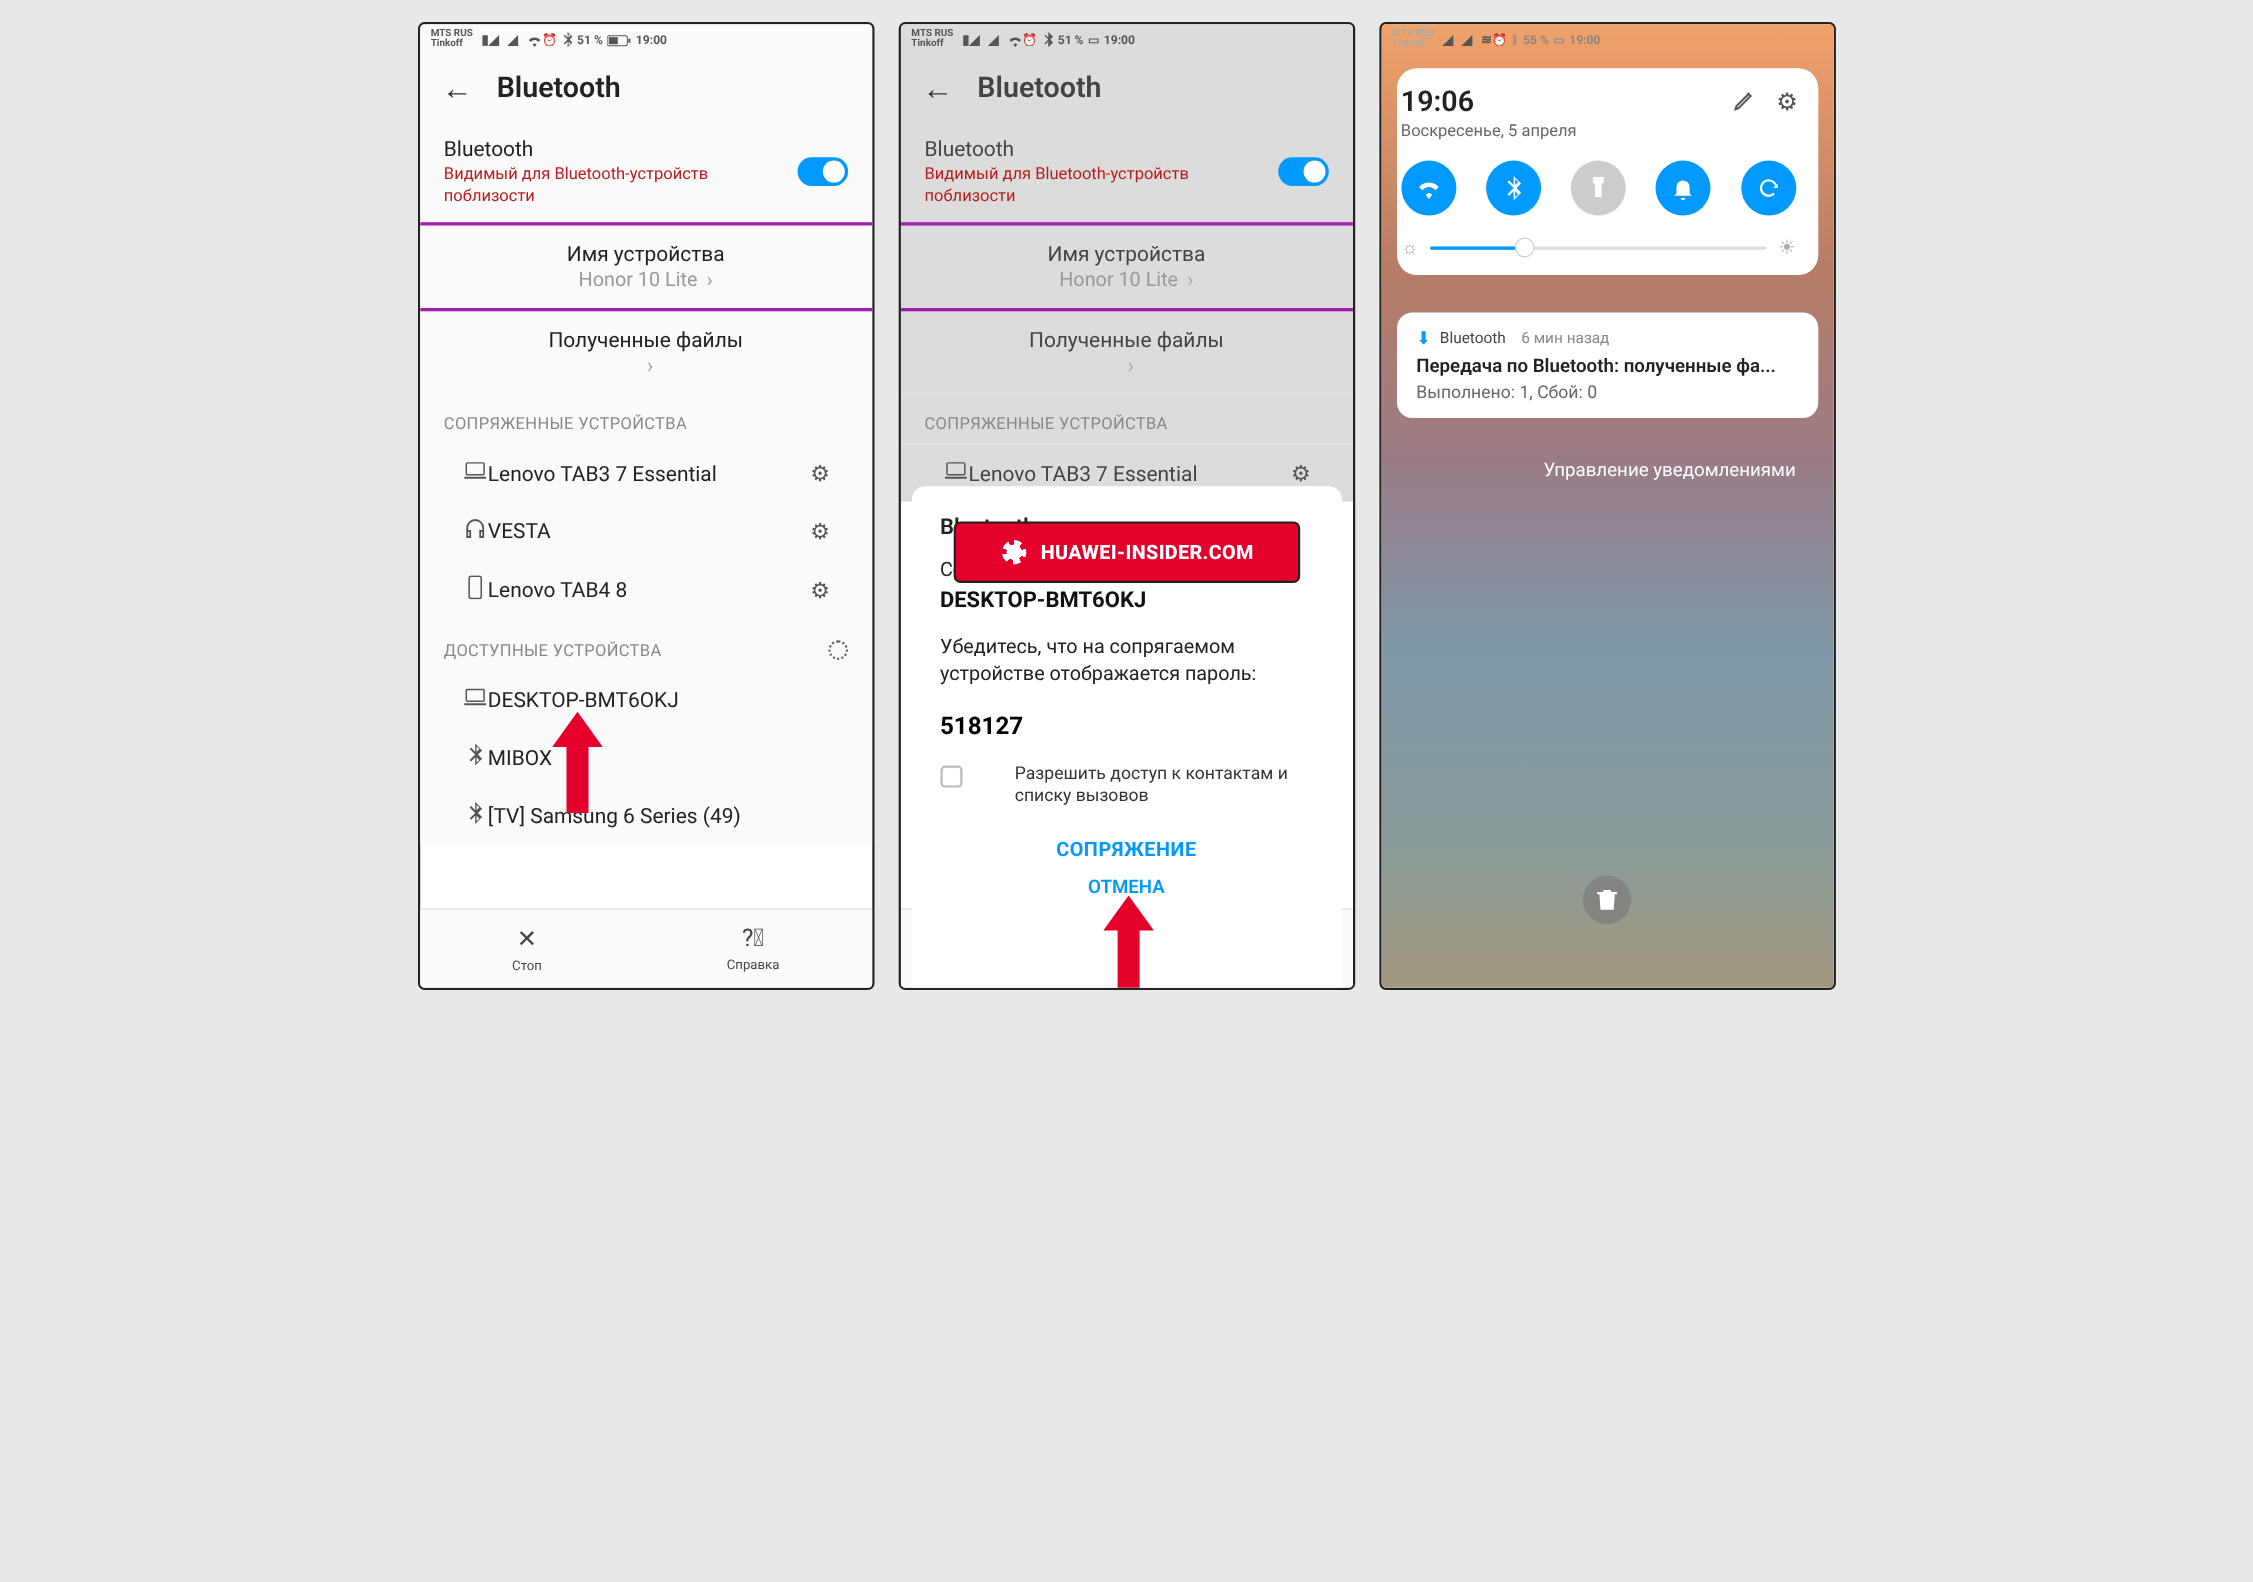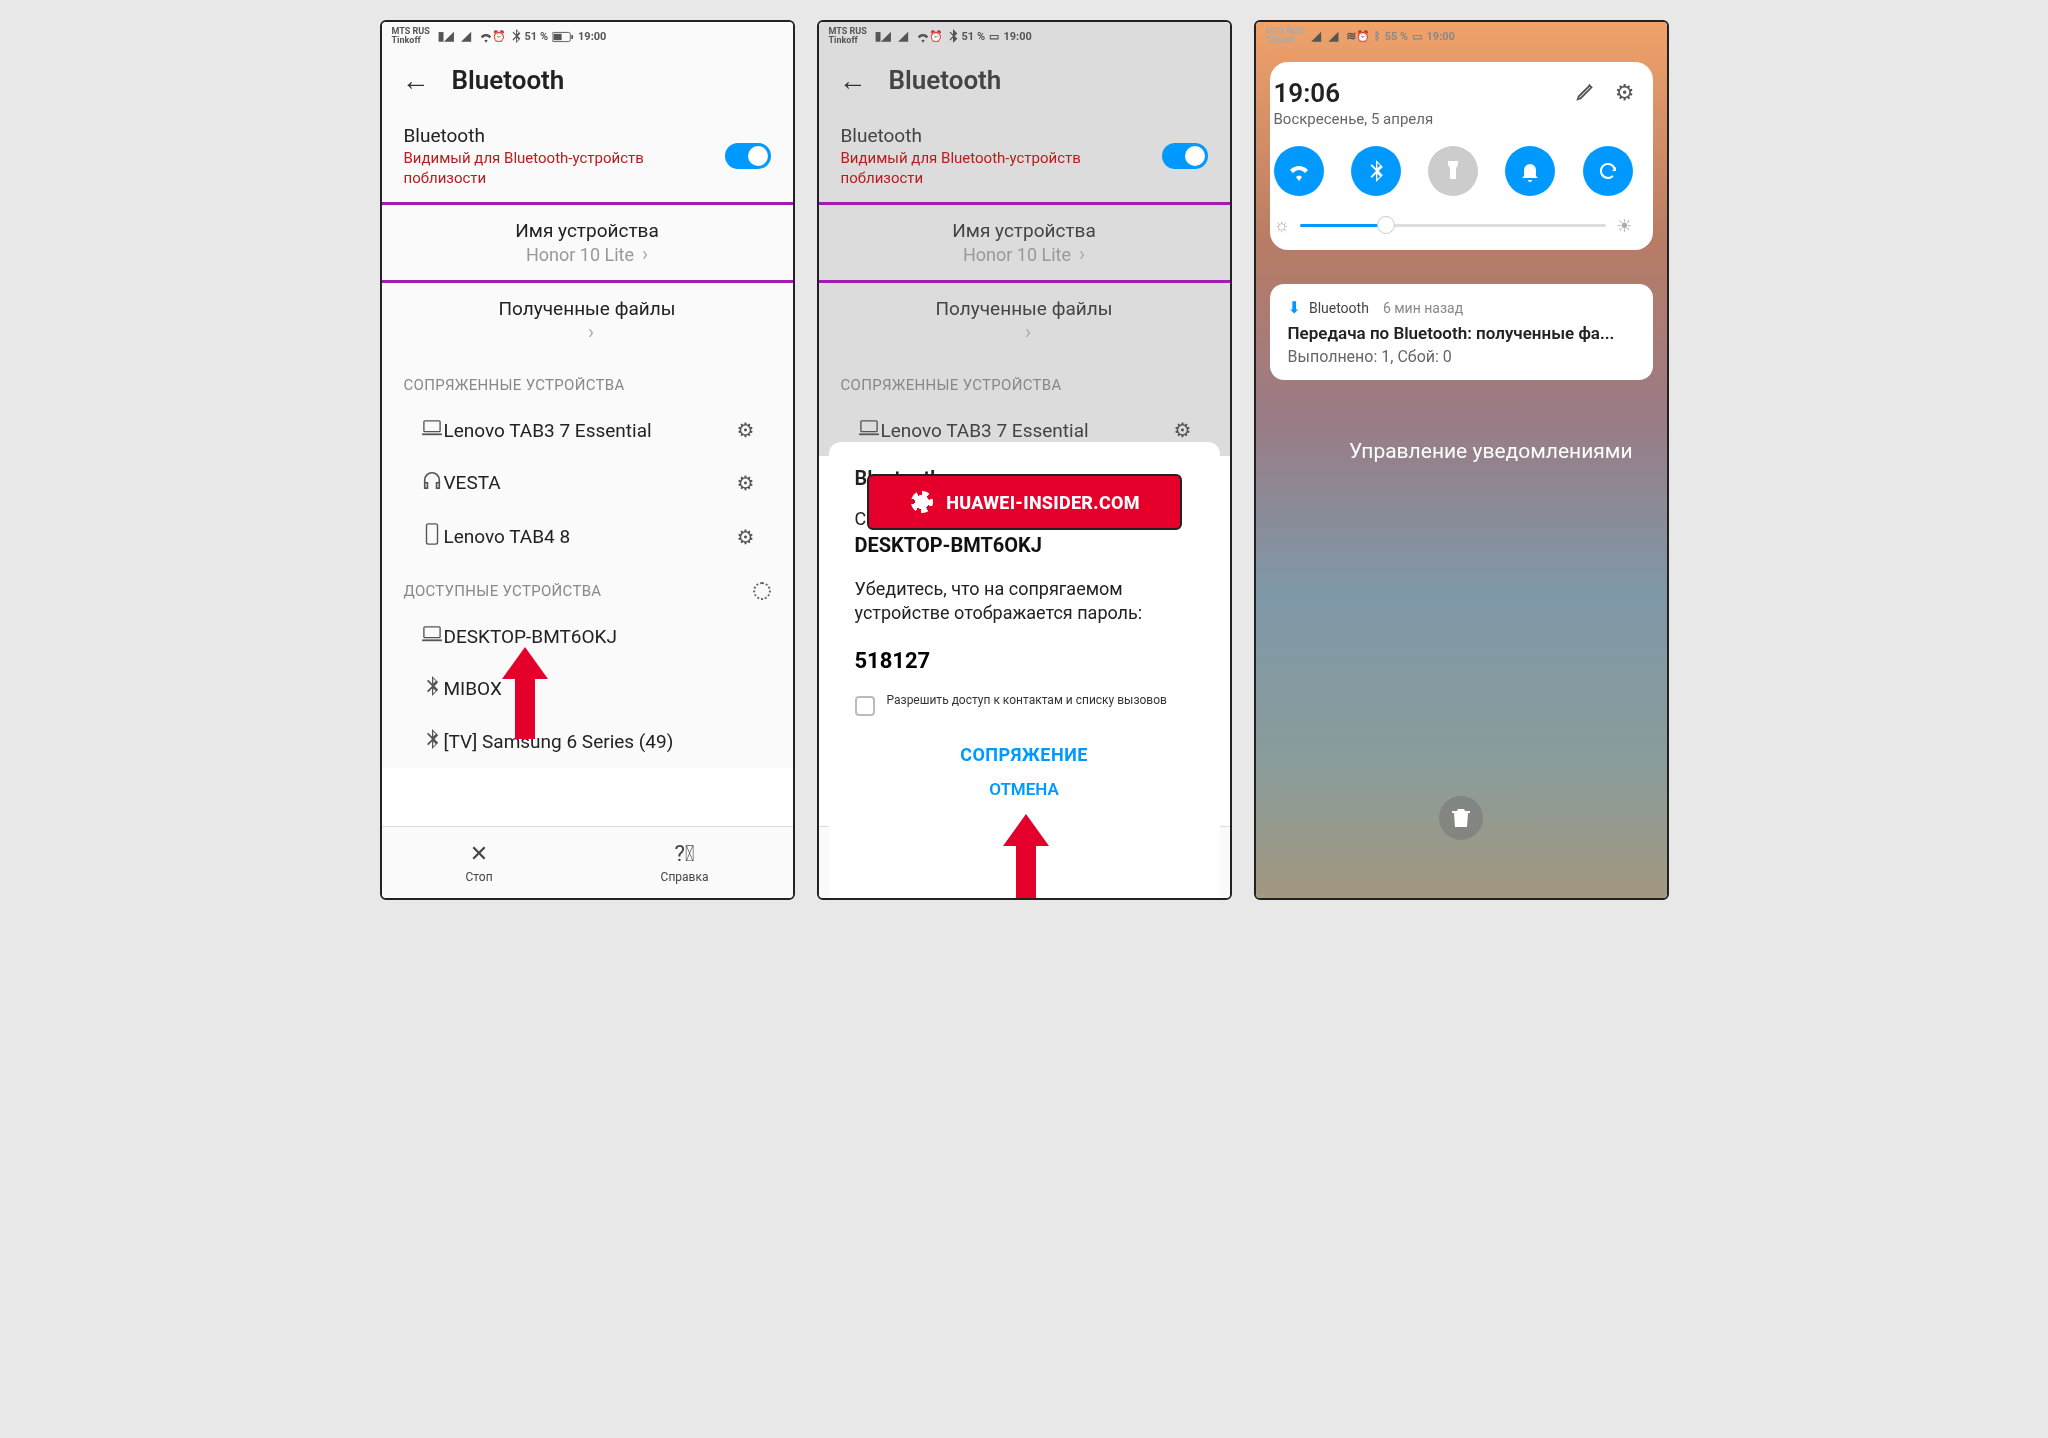--- a/index.html
+++ b/index.html
@@ -46,21 +46,21 @@
     .dimmed .statusbar, .dimmed .header, .dimmed .row, .dimmed .section-header, .dimmed .device-row { background: #dcdcdc; }
     .dimmed .header .title, .dimmed .row-label, .dimmed .device-name { color: #444; }
     .pair-dialog { position: absolute; left: 10px; right: 10px; bottom: 0; top: 420px; background: #fff; border-radius: 12px 12px 0 0; padding: 24px 26px; }
     .pair-dialog .bt-title { font-size: 20px; font-weight: 600; color: #222; }
     .pair-dialog .pair-with { font-size: 18px; color: #222; margin-top: 18px; }
     .pair-dialog .pair-target { font-size: 20px; font-weight: 700; color: #111; margin-top: 4px; }
     .pair-dialog .pair-msg { font-size: 18px; color: #222; margin-top: 20px; line-height: 1.35; }
     .pair-dialog .pair-code { font-size: 22px; font-weight: 700; margin-top: 22px; }
     .pair-dialog .check-row { display: flex; align-items: flex-start; gap: 12px; margin-top: 20px; }
     .pair-dialog .checkbox { width: 20px; height: 20px; border: 2px solid #bbb; border-radius: 4px; flex-shrink: 0; margin-top: 3px; }
-    .pair-dialog .check-label { font-size: 12px; color: #333; line-height: 1.3; }
+    .pair-dialog .check-label { font-size: 16px; color: #333; line-height: 1.3; margin-left: 36px; }
     .pair-dialog .pair-btn { color: #0099ff; font-weight: 700; font-size: 18px; text-align: center; margin-top: 28px; letter-spacing: 0.5px; }
     .pair-dialog .cancel-btn { color: #0099ff; font-weight: 600; font-size: 17px; text-align: center; margin-top: 14px; }
 
     
     .watermark { position: absolute; top: 452px; left: 48px; right: 48px; height: 56px; background: #e4002b; border: 2px solid #222; border-radius: 6px; display: flex; align-items: center; justify-content: center; gap: 10px; }
     .watermark .logo { width: 28px; height: 28px; background: radial-gradient(circle, #fff 0 35%, #e4002b 36% 100%); border-radius: 50%; position: relative; }
     .watermark .logo::before { content:""; position:absolute; inset:3px; border-radius:50%; background: conic-gradient(#fff 0 12%, transparent 12% 20%, #fff 20% 32%, transparent 32% 40%, #fff 40% 52%, transparent 52% 60%, #fff 60% 72%, transparent 72% 80%, #fff 80% 92%, transparent 92% 100%); }
     .watermark .wm-text { color: #fff; font-weight: 800; font-size: 18px; letter-spacing: 0.3px; }
 
     
@@ -84,21 +84,21 @@
     .brightness .thumb { position: absolute; left: 28%; top: -8px; width: 18px; height: 18px; background: #fff; border: 1px solid #ccc; border-radius: 50%; transform: translateX(-50%); }
 
     .notif-card { position: absolute; top: 262px; left: 14px; right: 14px; background: #fff; border-radius: 14px; padding: 14px 18px; }
     .notif-head { display:flex; align-items:center; gap: 8px; font-size: 14px; }
     .notif-head .dl-icon { color: #0099ff; font-size: 16px; }
     .notif-head .app { color: #444; }
     .notif-head .time { color: #888; margin-left: 6px; }
     .notif-title { font-size: 17px; font-weight: 600; color: #222; margin-top: 6px; white-space: nowrap; overflow: hidden; text-overflow: ellipsis; }
     .notif-sub { font-size: 16px; color: #666; margin-top: 4px; }
 
-    .manage-link { position: absolute; top: 417px; right: 34px; color: #fff; font-size: 21px; }
+    .manage-link { position: absolute; top: 396px; right: 34px; color: #fff; font-size: 17px; }
     .trash-btn { position: absolute; bottom: 58px; left: 50%; transform: translateX(-50%); width: 44px; height: 44px; background: rgba(120,120,120,0.6); border-radius: 50%; display: flex; align-items: center; justify-content: center; color: #fff; font-size: 20px; }
 
     
     .svg-icon { display:inline-block; vertical-align:middle; }
   </style>
 </head>
 <body>
 
 <div class="container">
 

